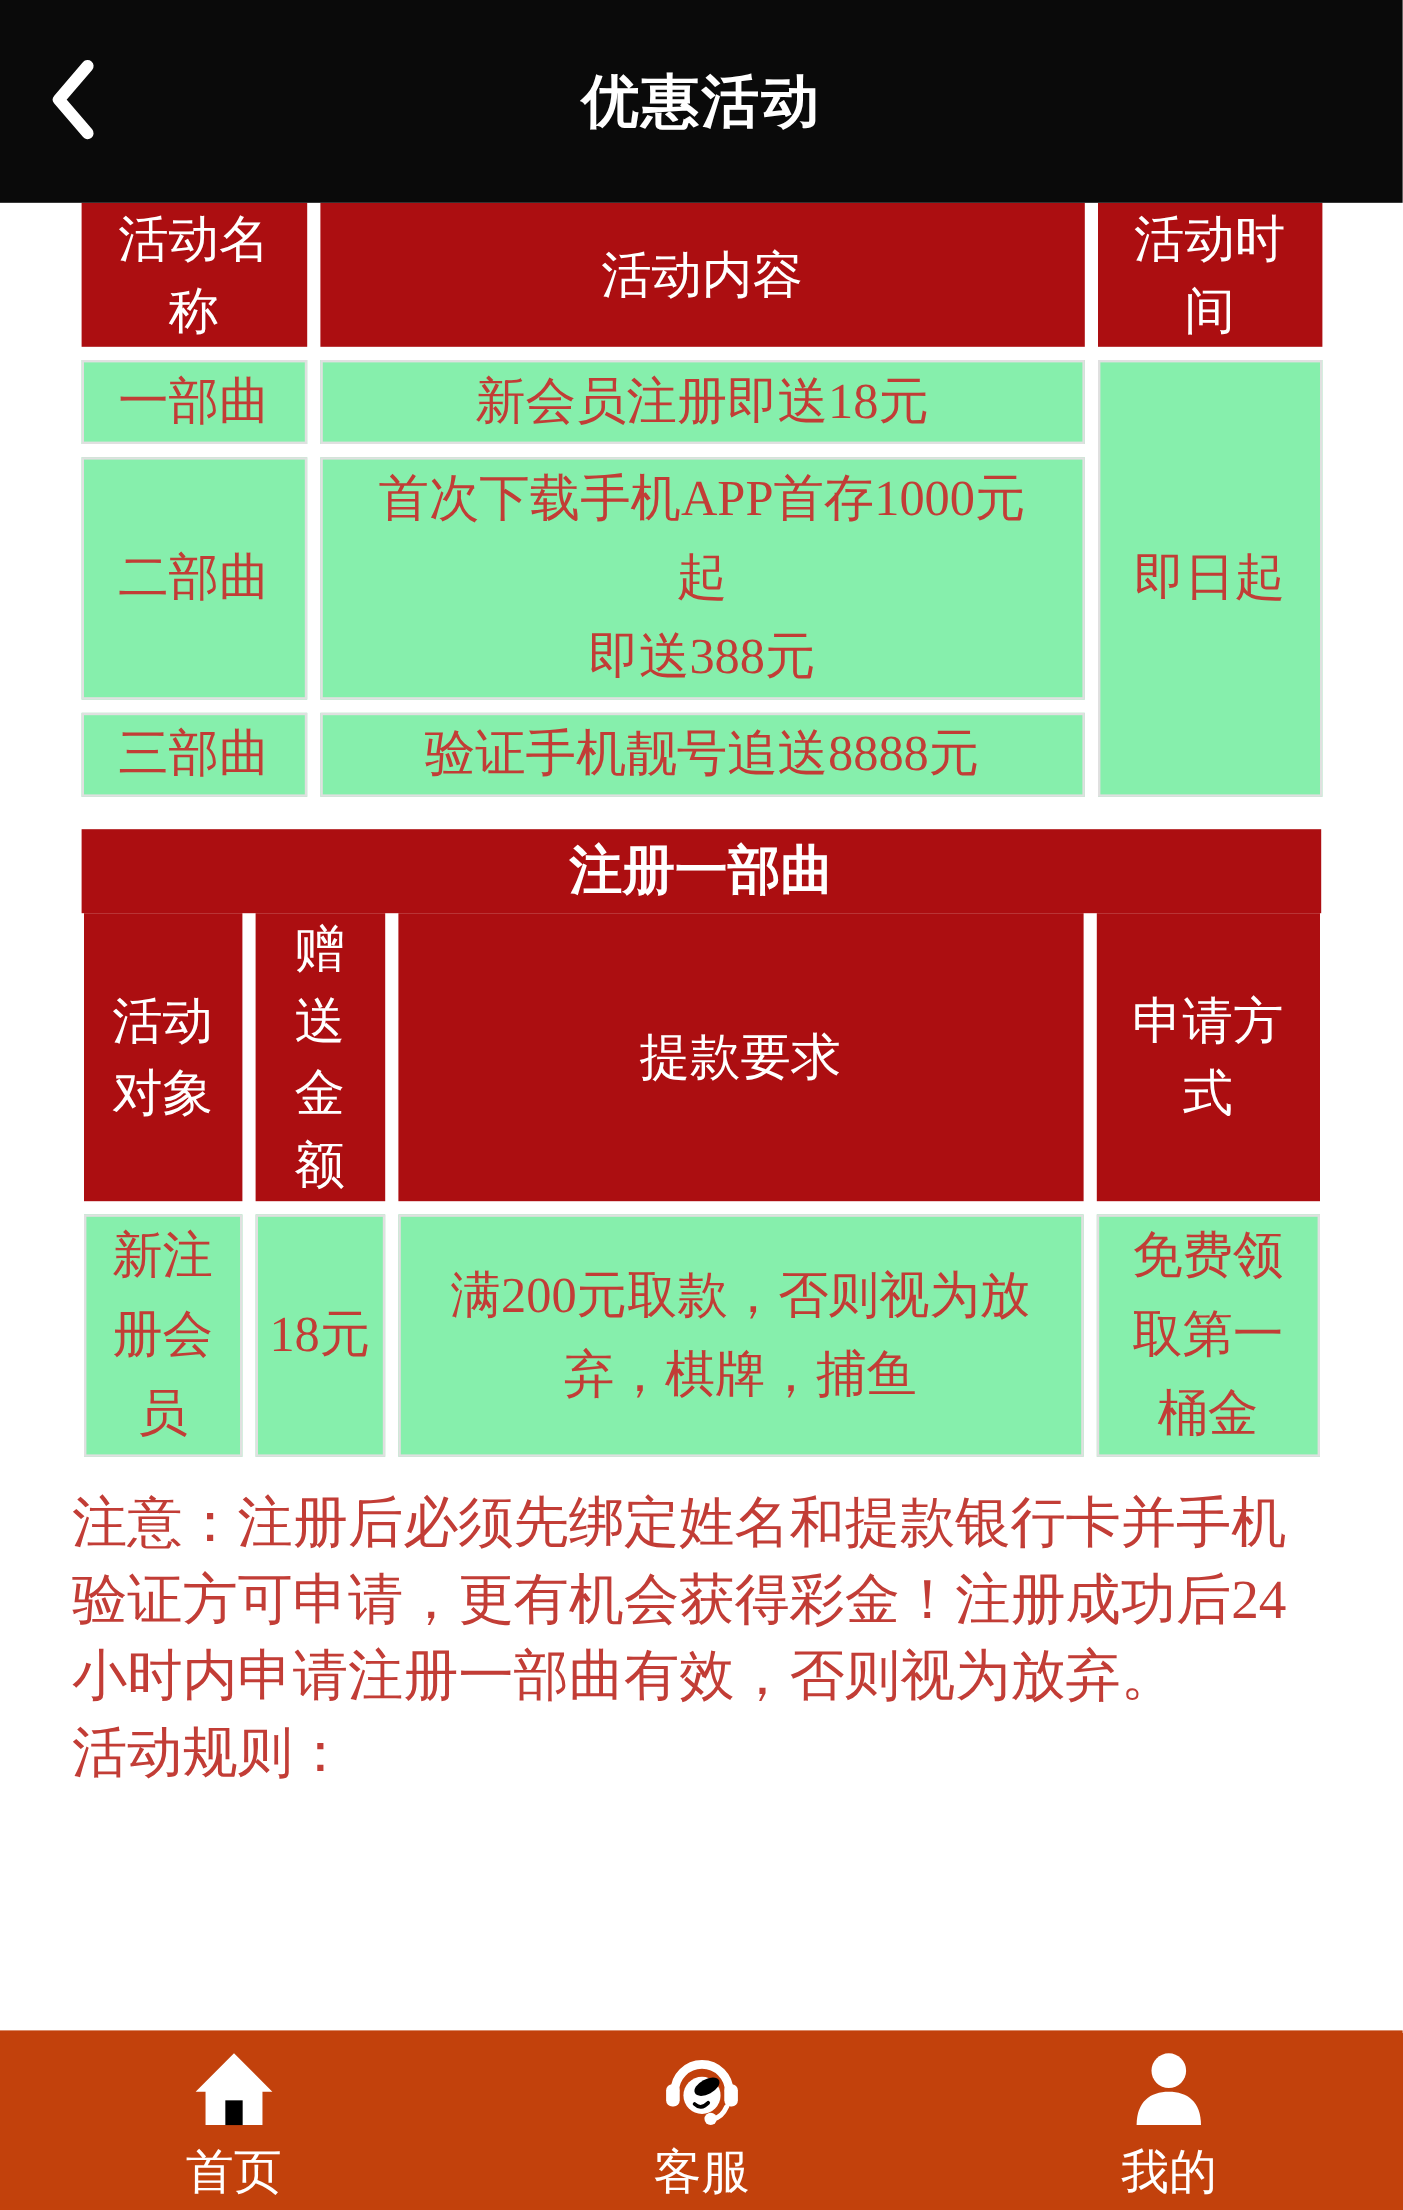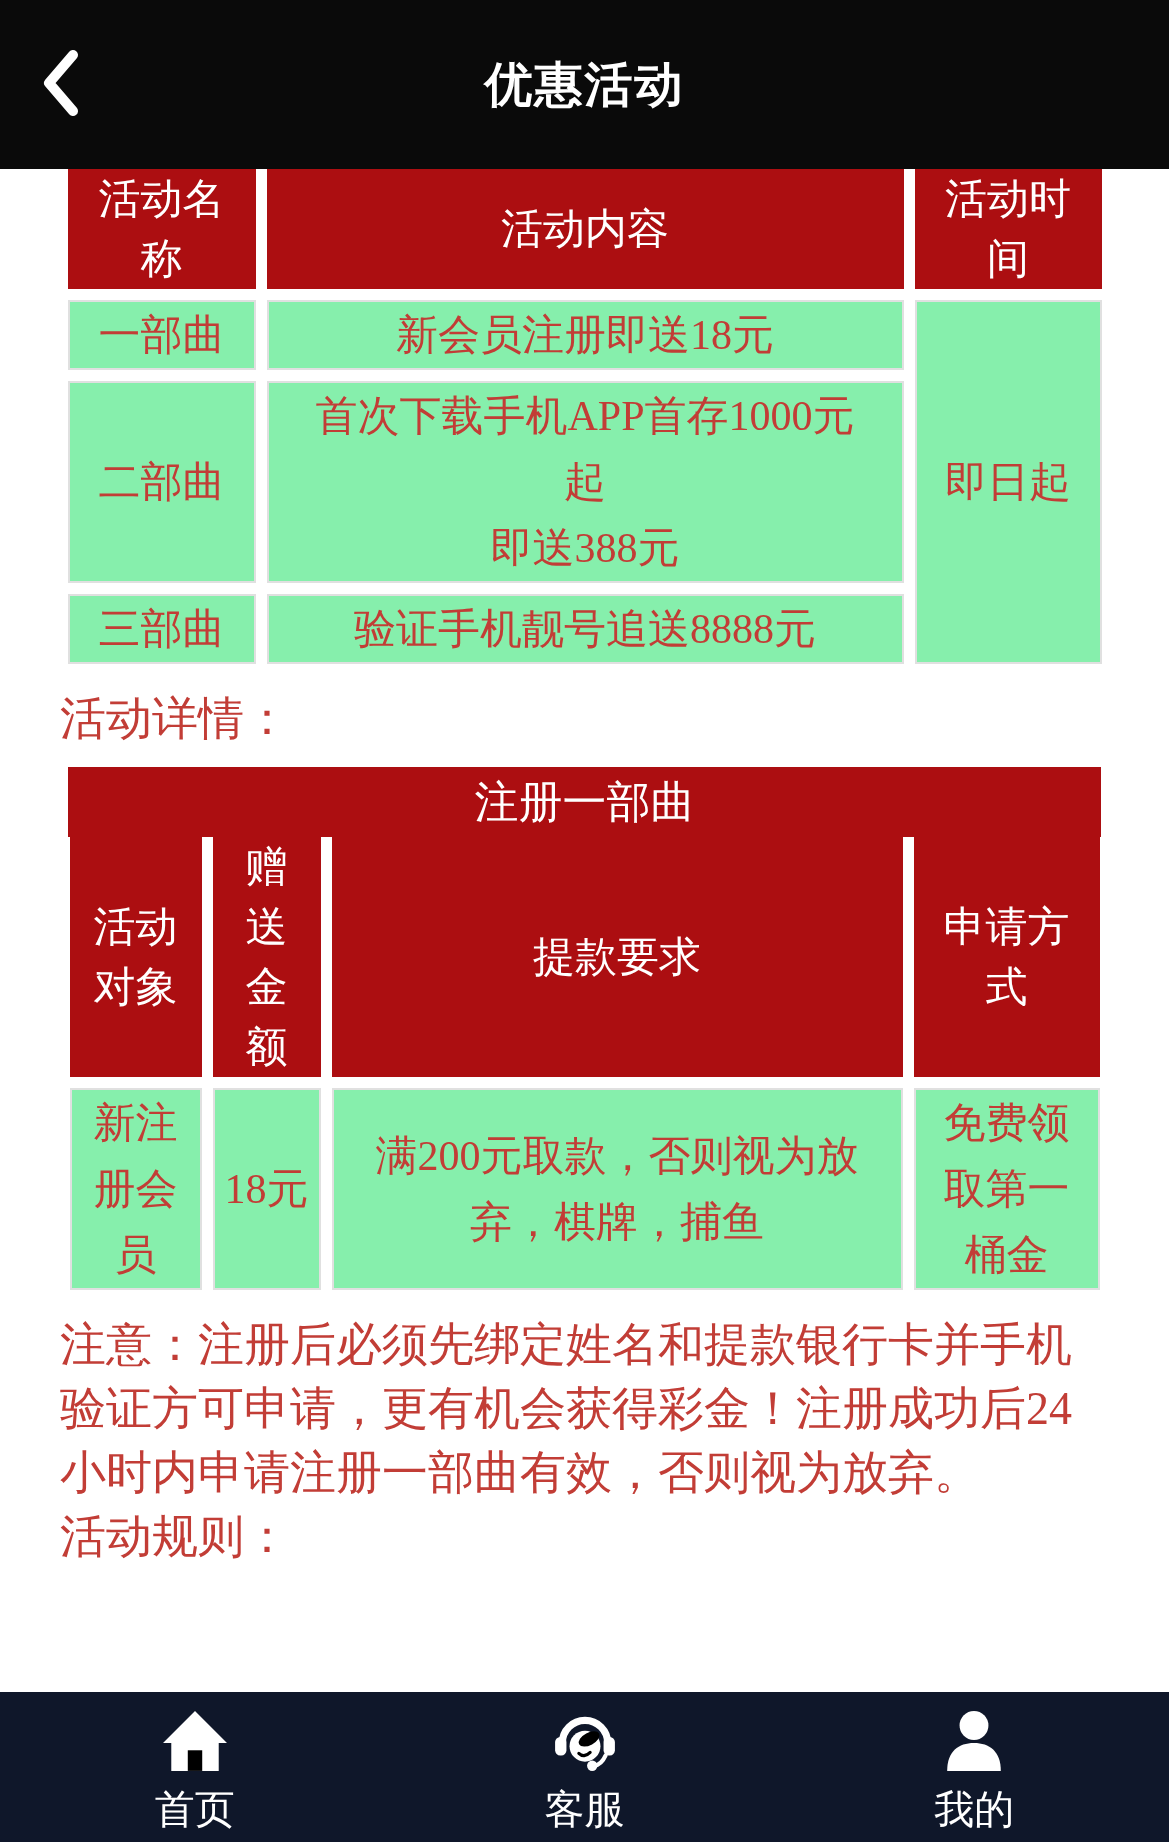--- a/index.html
+++ b/index.html
@@ -91,30 +91,30 @@
   
   .banner {
     margin: 16px auto 0 auto;
     width: 1033px;
     height: 70px;
     background: #ac0e11;
     color: #ffffff;
     font-size: 44px;
     line-height: 70px;
     text-align: center;
-    font-weight: 400;
+    font-weight: 700;
   }
   .t2 { margin-top: -1px; }
 
   
   .bottom-nav {
     position: absolute;
     left: 0; right: 0; bottom: 0;
     height: 150px;
-    background: #0f172a;
+    background: #c2410c;
     display: flex;
   }
   .nav-item {
     flex: 1;
     background: transparent;
     border: none;
     cursor: pointer;
     display: flex;
     flex-direction: column;
     align-items: center;
@@ -173,21 +173,20 @@
       </td>
     </tr>
     <tr class="r-small">
       <td>三部曲</td>
       <td>验证手机靓号追送8888元</td>
     </tr>
   </tbody>
     </table>
 
   <section class="para">
-    <div>活动详情：</div>
   </section>
 
   <div class="banner">注册一部曲</div>
 
   <table class="promo t2">
     <colgroup>
         <col style="width:132px">
         <col style="width:108px">
         <col style="width:571px">
         <col style="width:186px">

